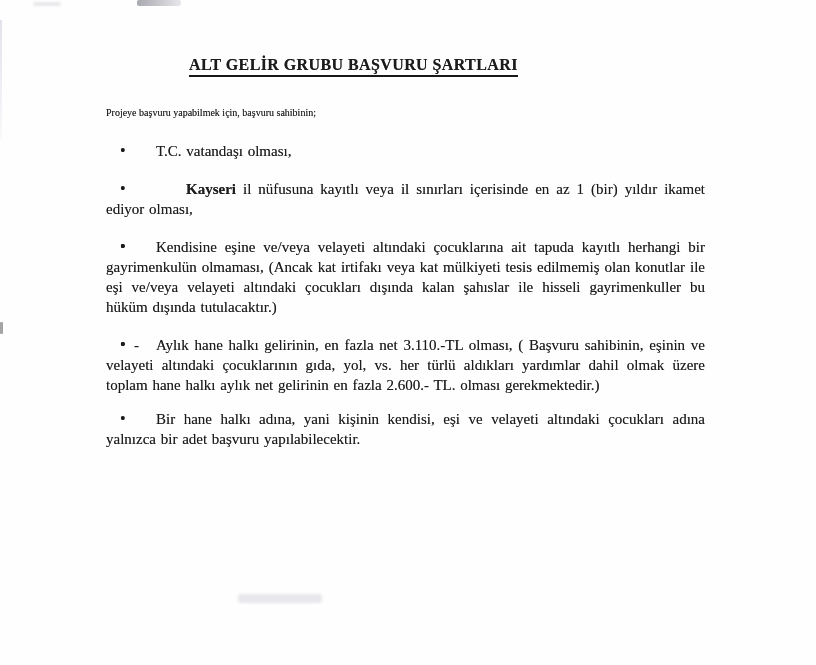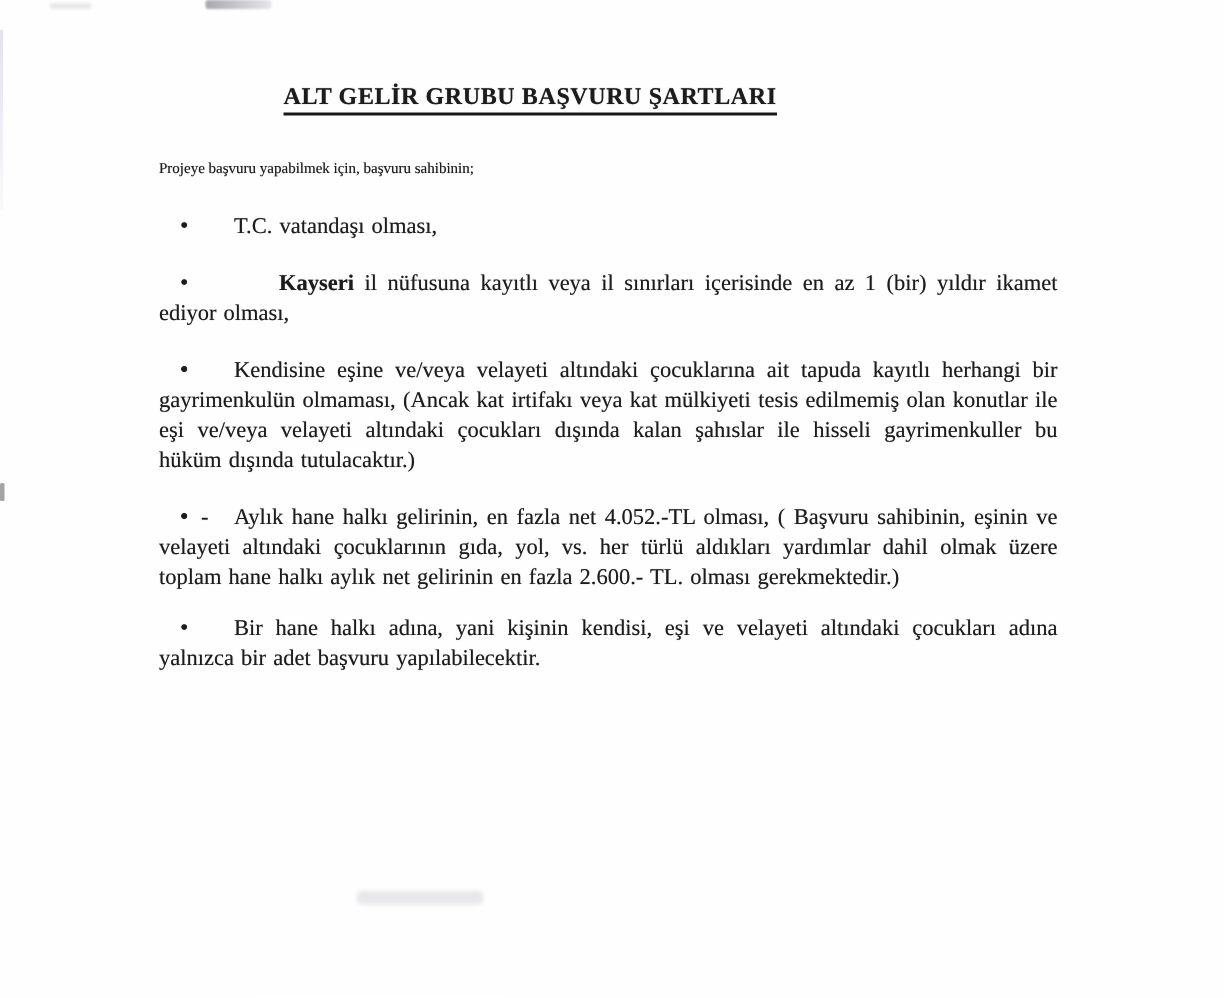--- a/index.html
+++ b/index.html
@@ -106,17 +106,17 @@
 
   <p class="intro">Projeye başvuru yapabilmek için, başvuru sahibinin;</p>
 
   <div class="items">
       <p class="item bullet"><span class="marker">•</span><span>T.C. vatandaşı olması,</span></p>
       <p class="item bullet"><span class="marker">•</span><span><b>Kayseri</b> il nüfusuna kayıtlı veya il sınırları içerisinde en az 1 (bir) yıldır ikamet ediyor olması,</span></p>
       <p class="item bullet"><span class="marker">•</span></p>
       <p class="item bullet"><span class="marker">•</span><span>Kendisine eşine ve/veya velayeti altındaki çocuklarına ait tapuda kayıtlı herhangi bir gayrimenkulün olmaması, (Ancak kat irtifakı veya kat mülkiyeti tesis edilmemiş olan konutlar ile eşi ve/veya velayeti altındaki çocukları dışında kalan şahıslar ile hisseli gayrimenkuller bu hüküm dışında tutulacaktır.)</span></p>
       <p class="item bullet"><span class="marker">•</span></p>
       <p class="item dash"><span class="marker">-</span></p>
-      <p class="item bullet"><span class="marker">•</span><span>Aylık hane halkı gelirinin, en fazla net 4.052.-TL olması, ( Başvuru sahibinin, eşinin ve velayeti altındaki çocuklarının gıda, yol, vs. her türlü aldıkları yardımlar dahil olmak üzere toplam hane halkı aylık net gelirinin en fazla 2.600.- TL. olması gerekmektedir.)</span></p>
+      <p class="item bullet"><span class="marker">•</span><span>Aylık hane halkı gelirinin, en fazla net 3.110.-TL olması, ( Başvuru sahibinin, eşinin ve velayeti altındaki çocuklarının gıda, yol, vs. her türlü aldıkları yardımlar dahil olmak üzere toplam hane halkı aylık net gelirinin en fazla 2.600.- TL. olması gerekmektedir.)</span></p>
       <p class="item bullet"><span class="marker">•</span><span>Bir hane halkı adına, yani kişinin kendisi, eşi ve velayeti altındaki çocukları adına yalnızca bir adet başvuru yapılabilecektir.</span></p>
     </div>
 
 </div>
 
 </body></html>

